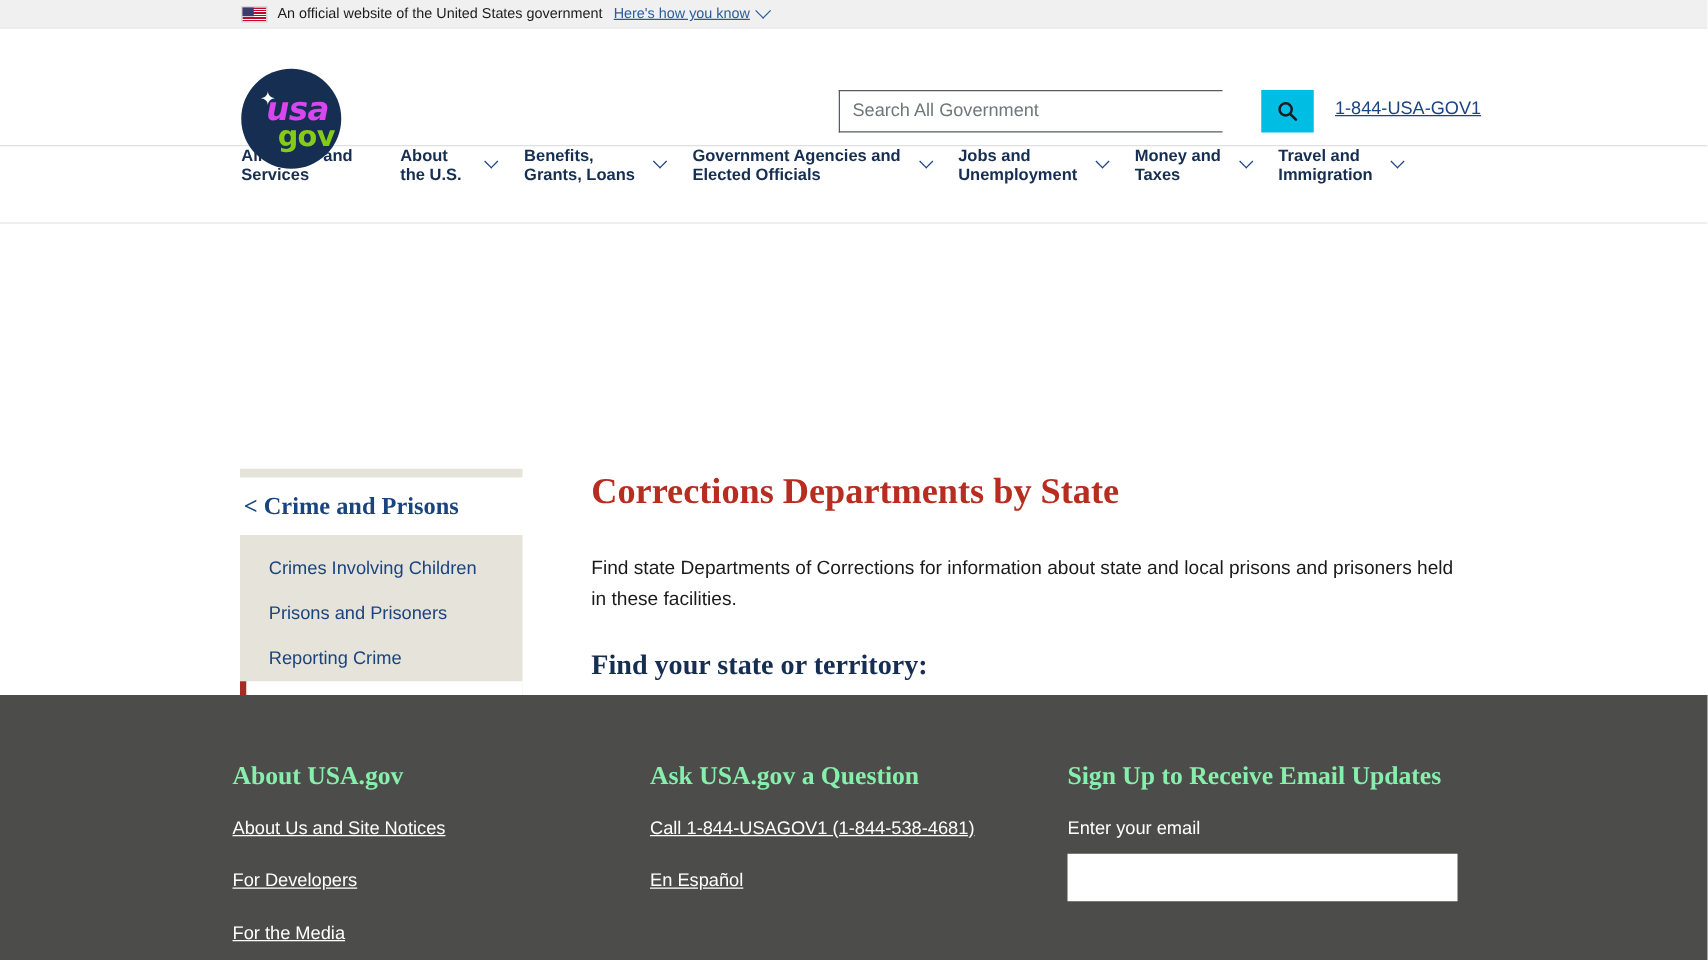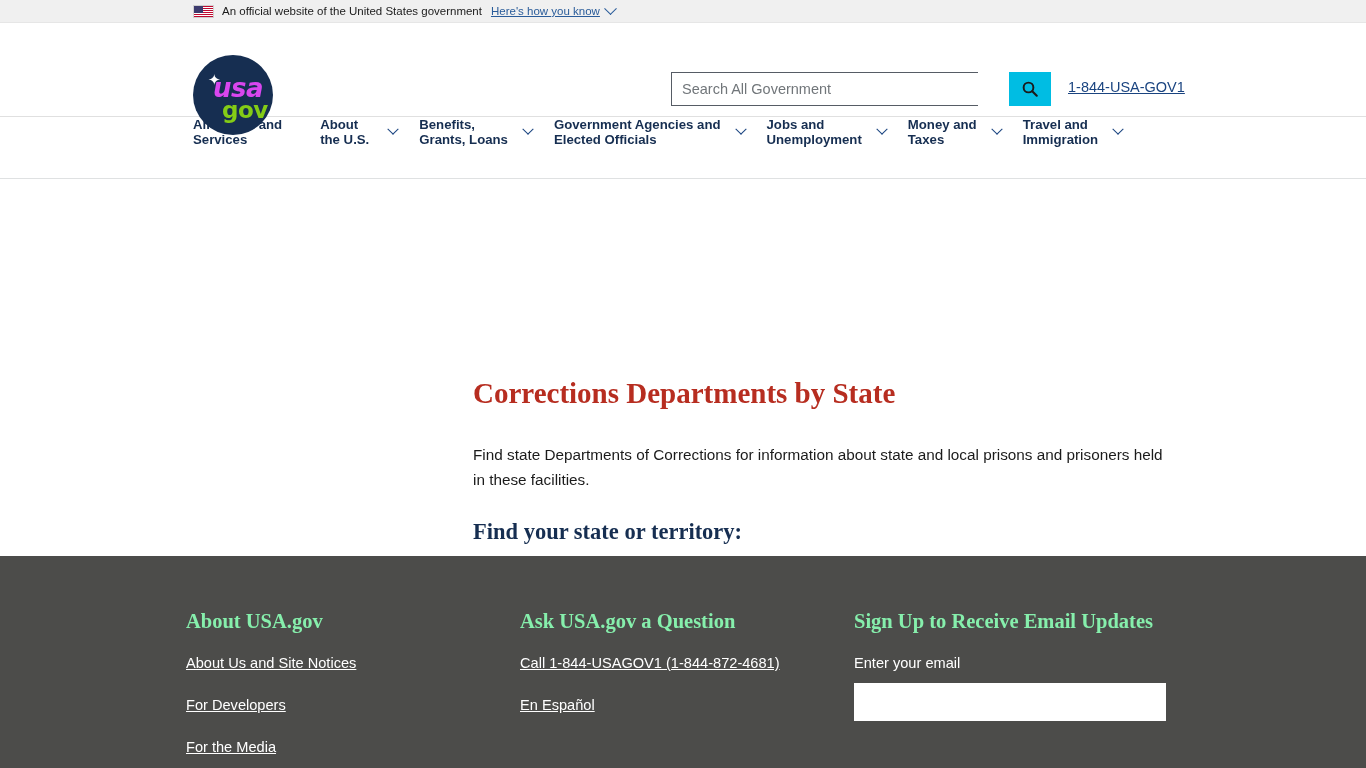--- a/index.html
+++ b/index.html
@@ -419,20 +419,30 @@
   </div>
   <div class="nav-item" id="nav-6">
     <span class="nav-label">Travel and
 Immigration</span>
     <span class="nav-chev"></span>
   </div>
 </div>
 
 <div class="content-area">
 
+  <div class="sidebar">
+    <div class="sidebar-topbar"></div>
+    <a class="sidebar-back">&lt; Crime and Prisons</a>
+    <div class="sidebar-list">
+      <a class="side-item">Crimes Involving Children</a>
+      <a class="side-item">Prisons and Prisoners</a>
+      <a class="side-item">Reporting Crime</a>
+      <a class="side-item active">State Corrections Departments</a>
+    </div>
+  </div>
 
   <div class="main-col">
     <h1 class="page-title">Corrections Departments by State</h1>
     <p class="intro-p">Find state Departments of Corrections for information about state and local prisons and prisoners held in these facilities.</p>
     <h2 class="find-heading">Find your state or territory:</h2>
     <div class="form-row">
       <div class="state-select">
         <span>Alabama</span>
         <span class="sel-chev"></span>
       </div>
@@ -464,21 +474,21 @@
 <div class="site-footer">
   <div class="footer-inner">
     <div class="fcol">
       <div class="fcol-h">About USA.gov</div>
       <a class="fcol-link">About Us and Site Notices</a>
       <a class="fcol-link">For Developers</a>
       <a class="fcol-link">For the Media</a>
     </div>
     <div class="fcol">
       <div class="fcol-h">Ask USA.gov a Question</div>
-      <a class="fcol-link">Call 1-844-USAGOV1 (1-844-872-4681)</a>
+      <a class="fcol-link">Call 1-844-USAGOV1 (1-844-538-4681)</a>
       <a class="fcol-link">En Español</a>
     </div>
     <div class="fcol-3">
       <div class="fcol-h">Sign Up to Receive Email Updates</div>
       <label class="email-label">Enter your email</label>
       <input class="email-input" type="text" placeholder="" style="">
     </div>
   </div>
 </div>
 

